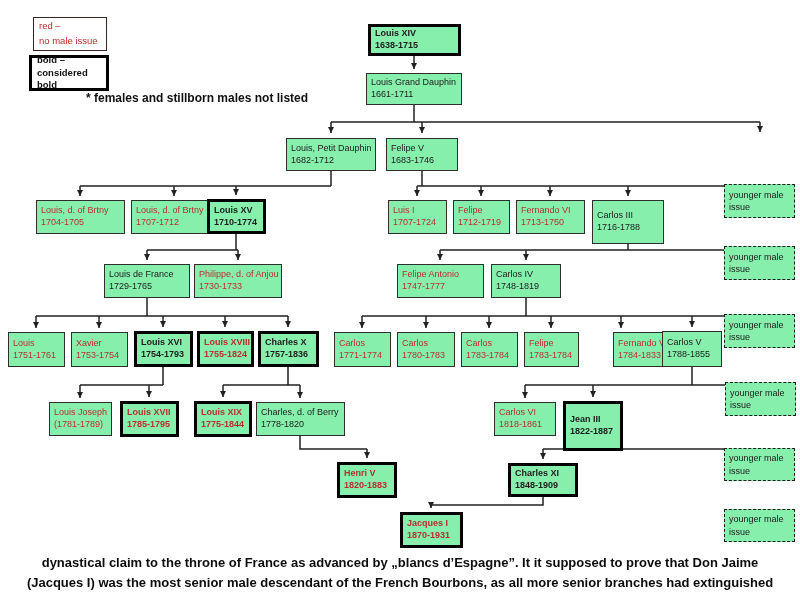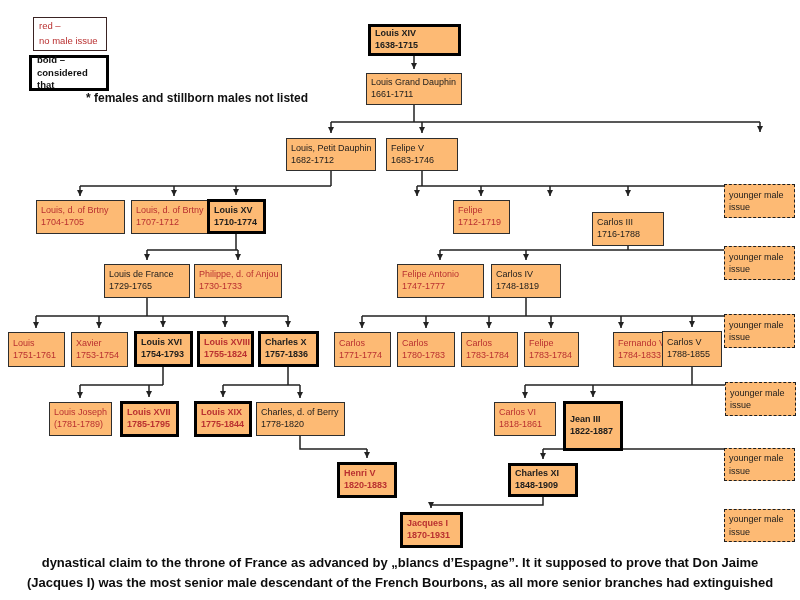--- a/index.html
+++ b/index.html
@@ -1,18 +1,18 @@
 <!DOCTYPE html>
 <html><head>
 <meta charset="utf-8">
 <style>
   html,body{margin:0;padding:0;background:#fff;}
   .stage{position:relative;width:800px;height:600px;background:#fff;overflow:hidden;
          font-family:"Liberation Sans",sans-serif;}
-  .node{position:absolute;box-sizing:border-box;background:#fdba74;border:1.5px solid #2e2e2e;
+  .node{position:absolute;box-sizing:border-box;background:#86efac;border:1.5px solid #2e2e2e;
         color:#1c1c1c;font-size:9px;line-height:1.3;display:flex;flex-direction:column;
         justify-content:center;padding:1px 2px 1px 4px;white-space:nowrap;overflow:hidden;}
   .node.king{border:3px solid #000;font-weight:bold;}
   .node.red{color:#b93030;}
   .node.dashed{border:1.6px dashed #1e1e1e;white-space:normal;line-height:1.35;margin-top:48px;}
   .lg{position:absolute;box-sizing:border-box;background:#fff;display:flex;flex-direction:column;
       justify-content:center;padding:2px 5px;font-size:9.5px;line-height:1.35;}
   .lg-red{border:1.5px solid #3a2323;color:#b93030;justify-content:space-between;}
   .lg-bold{border:3px solid #000;font-weight:bold;color:#111;}
   .note{position:absolute;font-size:12px;font-weight:bold;color:#111;margin-left:48px;}
@@ -75,21 +75,21 @@
     <path class="ar" marker-end="url(#arr)" d="M760,449 V457"></path>
     <path class="ar" marker-end="url(#arr)" d="M431,505 V508"></path>
   </svg>
 
   <div class="lg lg-red" style="left:33px;top:17px;width:74px;height:34px">
     <span>red –</span>
     <span>no male issue</span>
   </div>
   <div class="lg lg-bold" style="left:29px;top:55px;width:80px;height:36px">
     <span>bold –</span>
-    <span>considered that</span>
+    <span>considered bold</span>
   </div>
   <div class="note" style="left:38px;top:91px">* females and stillborn males not listed</div>
 
   <div style="left:368px;top:24px;width:93px;height:32px" class="node king">
     <span>Louis XIV</span>
       <span>1638-1715</span>
     </div>
   <div style="left:366px;top:73px;width:96px;height:32px" class="node">
     <span>Louis Grand Dauphin</span>
       <span>1661-1711</span>
@@ -107,25 +107,33 @@
       <span>1704-1705</span>
     </div>
   <div style="left:131px;top:200px;width:87px;height:34px" class="node red">
     <span>Louis, d. of Brtny</span>
       <span>1707-1712</span>
     </div>
   <div style="left:207px;top:199px;width:59px;height:35px" class="node king">
     <span>Louis XV</span>
       <span>1710-1774</span>
     </div>
+  <div style="left:388px;top:200px;width:59px;height:34px" class="node red">
+    <span>Luis I</span>
+      <span>1707-1724</span>
+    </div>
   <div style="left:453px;top:200px;width:57px;height:34px" class="node red">
     <span>Felipe</span>
       <span>1712-1719</span>
     </div>
-  <div style="left:592px;top:212px;width:72px;height:34px" class="node">
+  <div style="left:516px;top:200px;width:69px;height:34px" class="node red">
+    <span>Fernando VI</span>
+      <span>1713-1750</span>
+    </div>
+  <div style="left:592px;top:200px;width:72px;height:44px" class="node">
     <span>Carlos III</span>
       <span>1716-1788</span>
     </div>
   <div style="left:104px;top:264px;width:86px;height:34px" class="node">
     <span>Louis de France</span>
       <span>1729-1765</span>
     </div>
   <div style="left:194px;top:264px;width:88px;height:34px" class="node red">
     <span>Philippe, d. of Anjou</span>
       <span>1730-1733</span>

